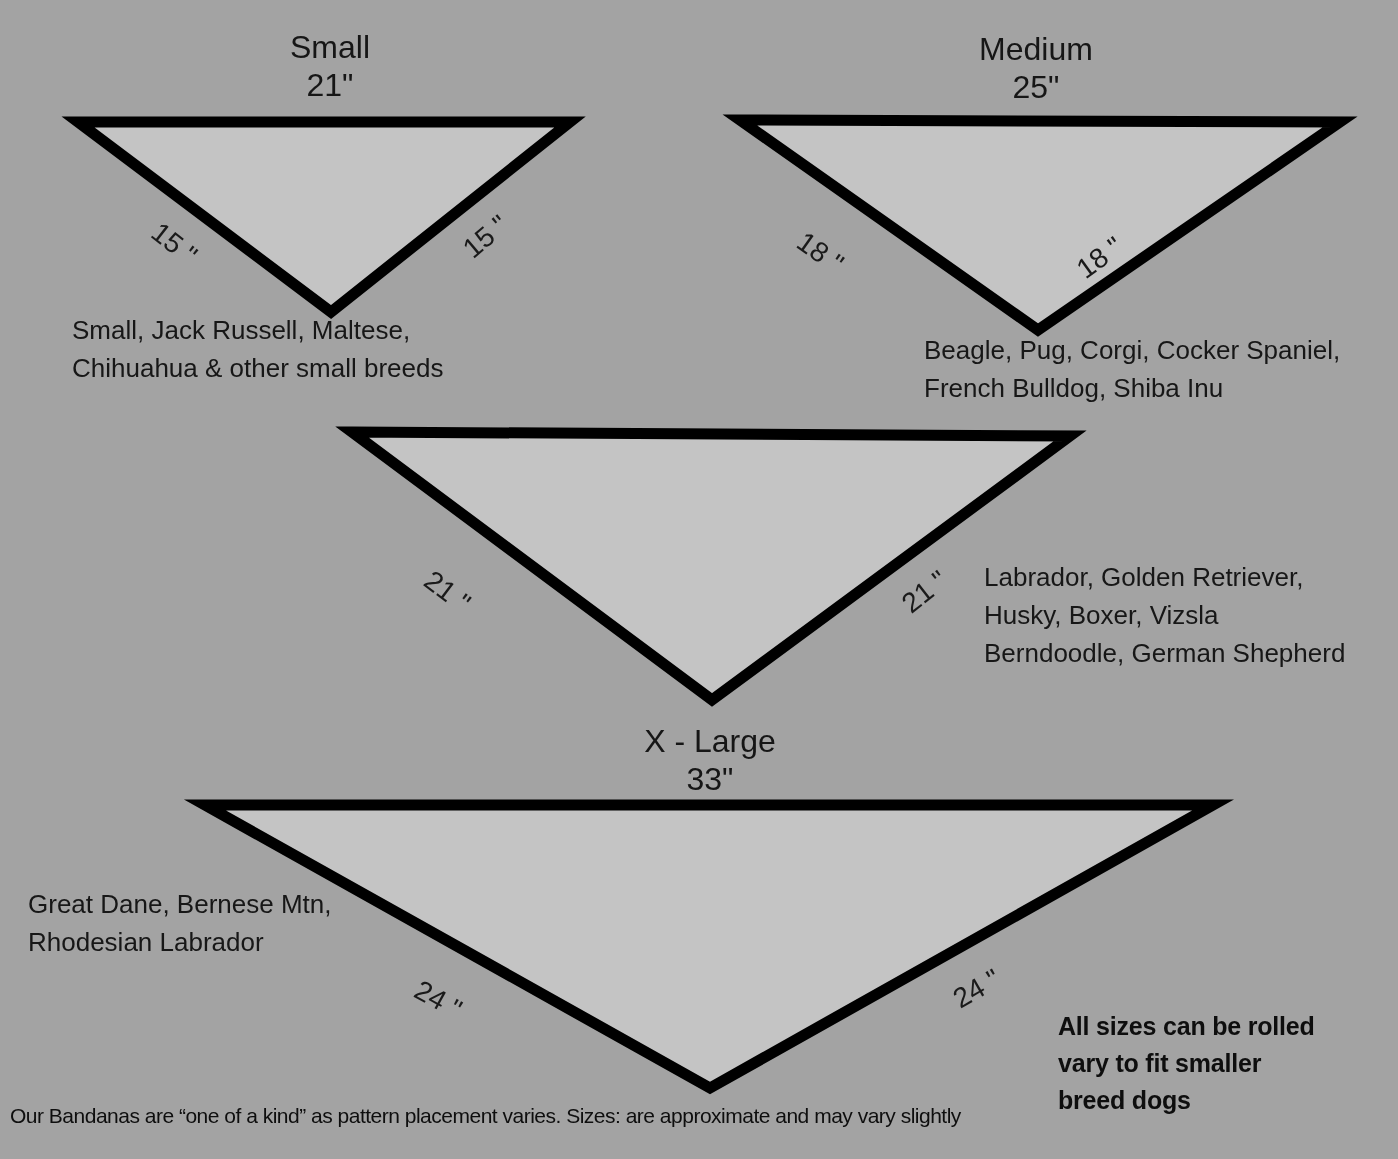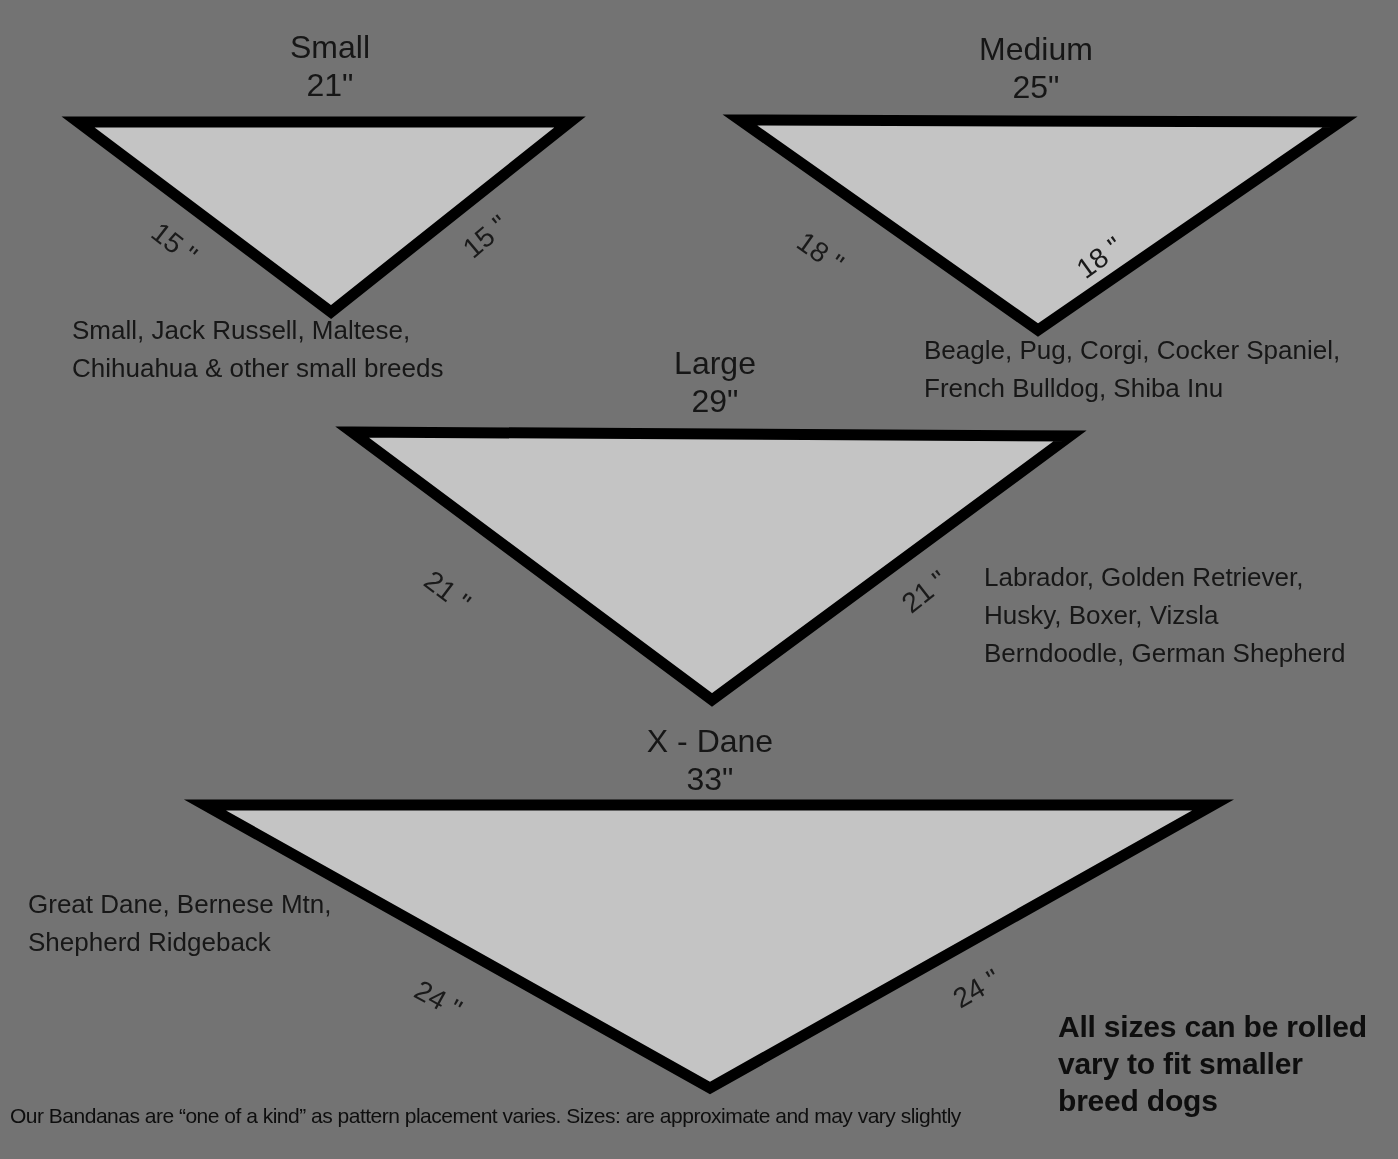--- a/index.html
+++ b/index.html
@@ -1,34 +1,34 @@
 <!DOCTYPE html>
 <html><head>
 <meta charset="utf-8">
 <style>
   html,body { margin:0; padding:0; background:#ffffff; }
   .canvas {
-    position:relative; width:1398px; height:1159px; background:#737373;
+    position:relative; width:1398px; height:1159px; background:#a3a3a3;
     font-family:"Liberation Sans", sans-serif; color:#141414; overflow:hidden;
   }
   .tri { position:absolute; overflow:visible; }
   .tri-poly { stroke:#000000; stroke-width:11; stroke-miterlimit:10; }
   .size-title {
     position:absolute; width:260px; text-align:center;
     font-size:32px; line-height:38px; color:#161616; white-space:nowrap;
   }
   .side-label {
     position:absolute; font-size:28px; color:#1a1a1a; white-space:nowrap;
   }
   .breeds {
     position:absolute; font-size:26px; line-height:38px; color:#171717; white-space:nowrap;
   }
   .callout {
     position:absolute; left:1058px; top:1008px;
-    font-size:30px; font-weight:bold; line-height:37px; letter-spacing:-0.2px; color:#0e0e0e;
+    font-size:25px; font-weight:bold; line-height:37px; letter-spacing:-0.2px; color:#0e0e0e;
     white-space:nowrap;
   }
   .note {
     position:absolute; left:10px; top:1104px;
     font-size:21px; letter-spacing:-0.5px; color:#0e0e0e; white-space:nowrap;
   }
 </style>
 </head>
 <body>
 
@@ -55,47 +55,43 @@
   <svg class="tri" style="left:732px; top:110px;" width="620" height="232">
     <polygon class="tri-poly" points="8,10 608,12 306,220" fill="#c4c4c4"></polygon>
   </svg>
   <span class="side-label" style="left:820px; top:253px; transform:translate(-50%,-50%) rotate(35deg);">18 "</span>
   <span class="side-label" style="left:1100px; top:258px; transform:translate(-50%,-50%) rotate(-36deg);">18 "</span>
   <div class="breeds" style="left:916px; top:331px;margin-left:8px;">
     <div>Beagle, Pug, Corgi, Cocker Spaniel,</div>
     <div>French Bulldog, Shiba Inu</div>
   </div>
 
-  <div class="size-title" style="left:585px; top:344px;">
-    <div>Large</div>
-    <div>29"</div>
-  </div>
   <svg class="tri" style="left:344px; top:422px;" width="740" height="290">
     <polygon class="tri-poly" points="8,10 726,14 368,278" fill="#c4c4c4"></polygon>
   </svg>
   <span class="side-label" style="left:447px; top:592px; transform:translate(-50%,-50%) rotate(37deg);">21 "</span>
   <span class="side-label" style="left:925px; top:592px; transform:translate(-50%,-50%) rotate(-38deg);">21 "</span>
   <div class="breeds" style="left:984px; top:558px;">
     <div>Labrador, Golden Retriever,</div>
     <div>Husky, Boxer, Vizsla</div>
     <div>Berndoodle, German Shepherd</div>
   </div>
 
   <div class="size-title" style="left:580px; top:722px;">
-    <div>X - Dane</div>
+    <div>X - Large</div>
     <div>33"</div>
   </div>
   <svg class="tri" style="left:197px; top:795px;" width="1030" height="305">
     <polygon class="tri-poly" points="8,10 1016,10 513,293" fill="#c4c4c4"></polygon>
   </svg>
   <span class="side-label" style="left:438px; top:1000px; transform:translate(-50%,-50%) rotate(29deg);">24 "</span>
   <span class="side-label" style="left:977px; top:989px; transform:translate(-50%,-50%) rotate(-30deg);">24 "</span>
   <div class="breeds" style="left:28px; top:885px;">
     <div>Great Dane, Bernese Mtn,</div>
-    <div>Shepherd Ridgeback</div>
+    <div>Rhodesian Labrador</div>
   </div>
 
   <div class="callout">
     <div>All sizes can be rolled</div>
     <div>vary to fit smaller</div>
     <div>breed dogs</div>
   </div>
 
   <div class="note">Our Bandanas are “one of a kind” as pattern placement varies. Sizes: are approximate and may vary slightly</div>
 

